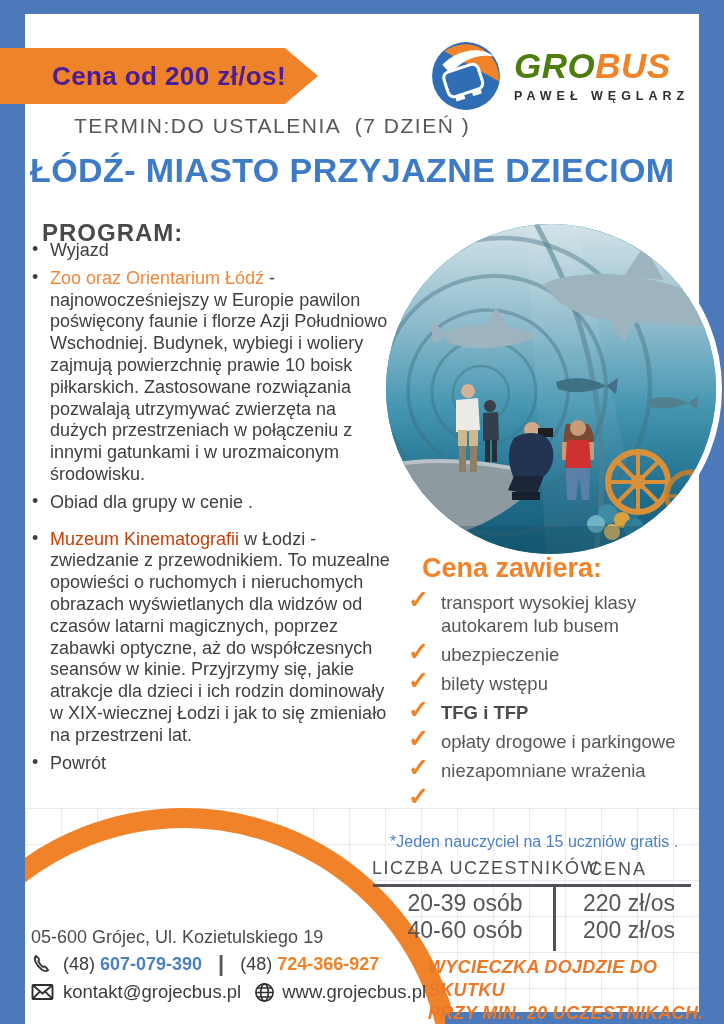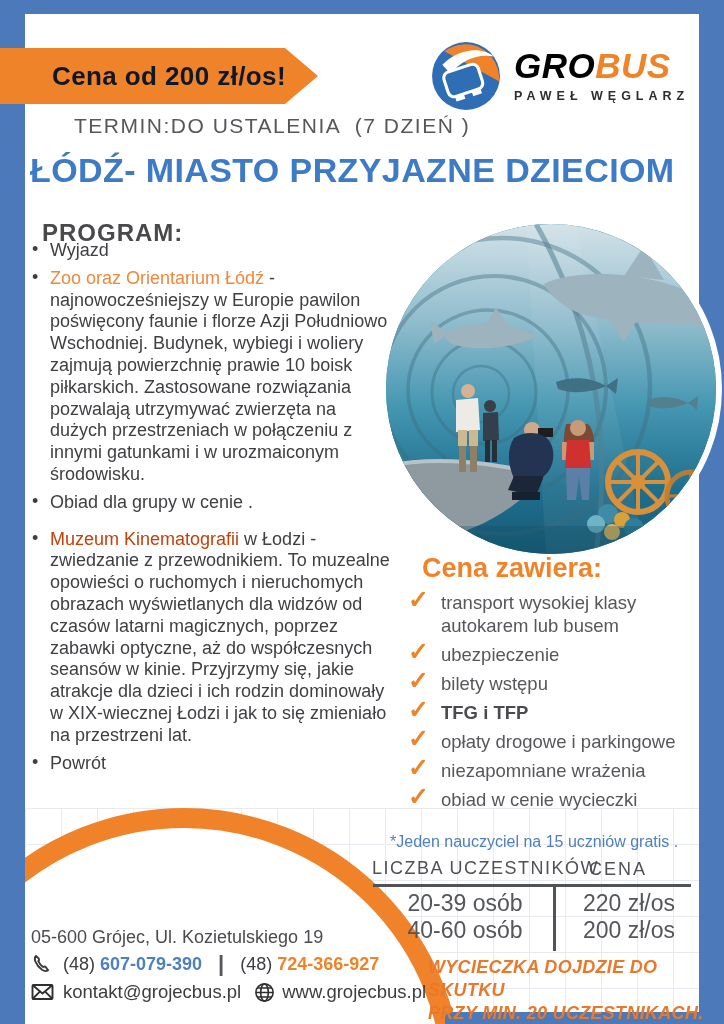--- a/index.html
+++ b/index.html
@@ -12,26 +12,26 @@
   .frame-bottom-right{position:absolute;left:445px;top:1012px;width:279px;height:12px;background:#4b79ba;border-top-left-radius:6px;z-index:4;}
   
   .grid-bg{position:absolute;left:25px;top:808px;width:674px;height:216px;z-index:1;opacity:.75;
     background-image:linear-gradient(#dfe5ea 1px,transparent 1px),linear-gradient(90deg,#dfe5ea 1px,transparent 1px);
     background-size:36px 36px;}
   
   .arc-svg{position:absolute;left:25px;top:0;width:674px;height:1024px;z-index:2;}
   
   .banner{position:absolute;left:0;top:48px;width:320px;height:56px;background:#ef8329;z-index:6;
     clip-path:polygon(0 0,285px 0,318px 28px,285px 56px,0 56px);}
-  .banner-label{display:block;line-height:56px;padding-left:52px;font-size:26px;font-weight:bold;color:#0f172a;letter-spacing:.4px;}
+  .banner-label{display:block;line-height:56px;padding-left:52px;font-size:26px;font-weight:bold;color:#4c1d95;letter-spacing:.4px;}
   
   .logo-icon{position:absolute;left:430px;top:40px;z-index:6;}
   .logo-text{position:absolute;left:514px;top:46px;z-index:6;width:175px;}
   .logo-name{font-size:35px;font-style:italic;font-weight:bold;letter-spacing:.5px;white-space:nowrap;}
-  .logo-gro{color:#000000;} .logo-bus{color:#ef8326;}
+  .logo-gro{color:#4d7c0f;} .logo-bus{color:#ef8326;}
   .logo-sub{font-size:12.5px;font-weight:bold;letter-spacing:5px;color:#2e2e30;margin-top:3px;white-space:nowrap;}
   
   .termin{position:absolute;left:74px;top:114px;font-size:21px;letter-spacing:1.5px;color:#56575b;white-space:pre;z-index:6;}
   .title{position:absolute;left:30px;top:151px;width:684px;font-size:34px;font-weight:bold;color:#3e7bc7;letter-spacing:.4px;white-space:nowrap;z-index:6;}
   .program-heading{position:absolute;left:42px;top:219px;font-size:24px;font-weight:bold;color:#49494c;letter-spacing:1px;z-index:6;}
   
   .program-list{position:absolute;left:30px;top:240px;width:366px;font-size:18px;line-height:21.8px;color:#3e3f42;z-index:6;}
   .program-item{position:relative;padding-left:20px;margin-bottom:6px;}
   .program-item .bullet{position:absolute;left:2px;top:-1px;color:#3e3f42;}
   .lead-orange{color:#f0873a;}
@@ -233,21 +233,21 @@
   </div>
 
   <div class="cena-heading">Cena zawiera:</div>
   <div class="cena-list">
     <div class="cena-item"><span class="check">✓</span><span>transport wysokiej klasy autokarem lub busem</span></div>
     <div class="cena-item"><span class="check">✓</span><span>ubezpieczenie</span></div>
     <div class="cena-item"><span class="check">✓</span><span>bilety wstępu</span></div>
     <div class="cena-item bold-item"><span class="check">✓</span><span>TFG i TFP</span></div>
     <div class="cena-item"><span class="check">✓</span><span>opłaty drogowe i parkingowe</span></div>
     <div class="cena-item"><span class="check">✓</span><span>niezapomniane wrażenia</span></div>
-    <div class="cena-item"><span class="check">✓</span><span>obiad w cenie wycieczki</span></div>
+    <div class="cena-item"><span class="check">✓</span></div>
   </div>
 
   <div class="address">05-600 Grójec, Ul. Kozietulskiego 19</div>
 
   <div class="phone-row">
     <span class="cicon">
       <svg width="22" height="22" viewBox="0 0 22 22" fill="none" stroke="#3a3a3a" stroke-width="1.9" stroke-linecap="round" aria-hidden="true">
         <path d="M5 3 Q3 5 4.3 8.4 Q6.5 13.6 11 16.8 Q14.6 19.2 17 17.2 L14.6 14 Q13.5 13 12 14 Q9 12 7.3 8.2 Q8.6 7 7.8 5.6 Z"></path>
       </svg>
     </span>

